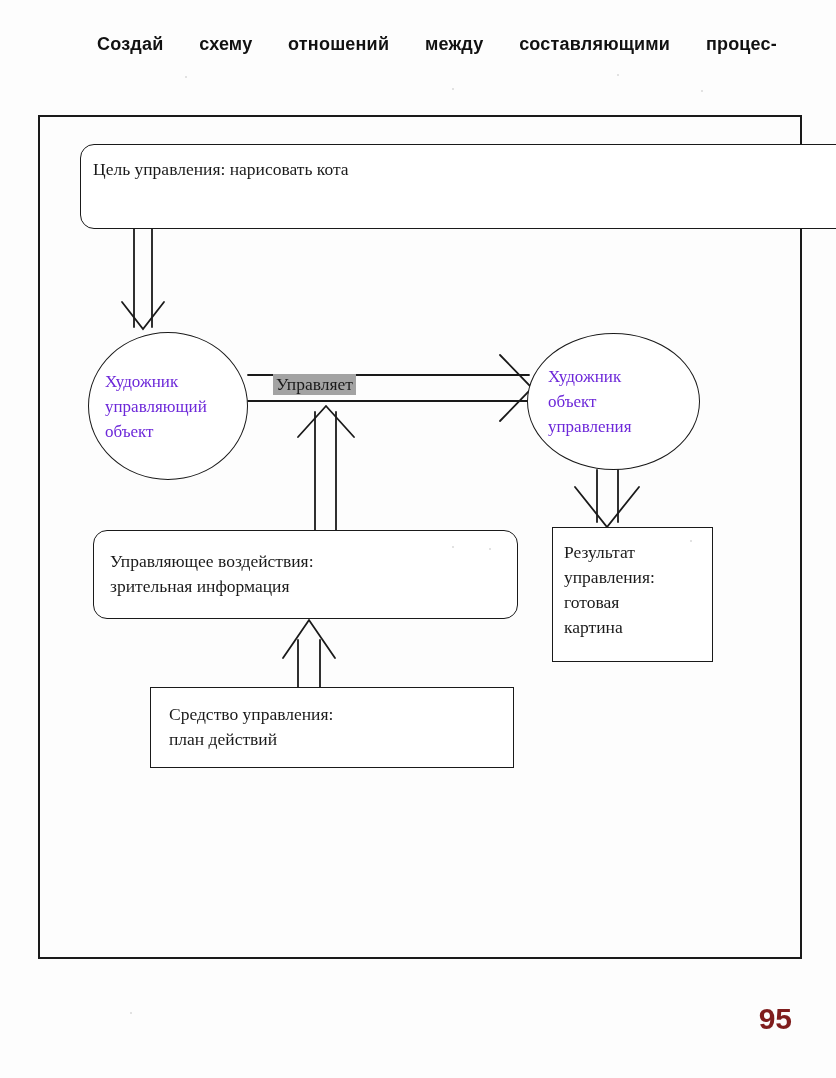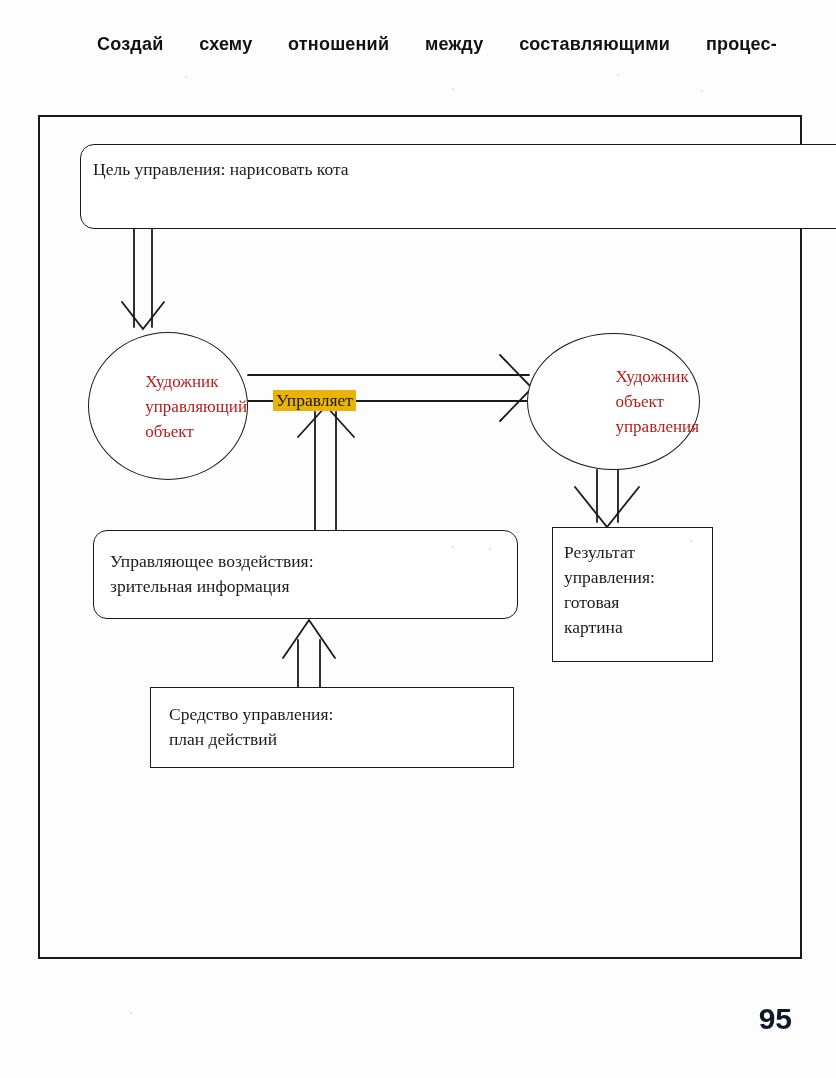--- a/index.html
+++ b/index.html
@@ -102,59 +102,57 @@
   .ellipse {
     position: absolute;
     box-sizing: border-box;
     border: 1.6px solid #1a1a1a;
     border-radius: 50%;
     background: #ffffff;
     display: flex;
     align-items: center;
     font-size: 17px;
     line-height: 25px;
-    color: #b91c1c;
-    justify-content: flex-end;
+    color: #6d28d9;
   }
   .ellipse .txt {
     display: block;
     white-space: pre-line;
     padding-left: 16px;
   }
   #ellipse-subject {
     left: 88px; top: 332px;
     width: 160px; height: 148px;
   }
   #ellipse-object {
     left: 527px; top: 333px;
     width: 173px; height: 137px;
   }
   #ellipse-object .txt { padding-left: 20px; }
   
   .edge-label {
     position: absolute;
     font-size: 17.5px;
     color: #1a1a1a;
-    background: #eab308;
+    background: #a3a3a3;
     padding: 0 3px;
-    margin-top: 16px;
   }
   #edge-label-controls {
     left: 273px;
     top: 374px;
   }
   
   .page-number {
     position: absolute;
     right: 44px;
     top: 1002px;
     font-family: "Liberation Sans", sans-serif;
     font-weight: bold;
     font-size: 30px;
-    color: #0f172a;
+    color: #7f1d1d;
   }
   
   .speck {
     position: absolute;
     background: #d8d8d8;
     width: 2px; height: 2px;
     border-radius: 50%;
   }
 </style>
 </head>

